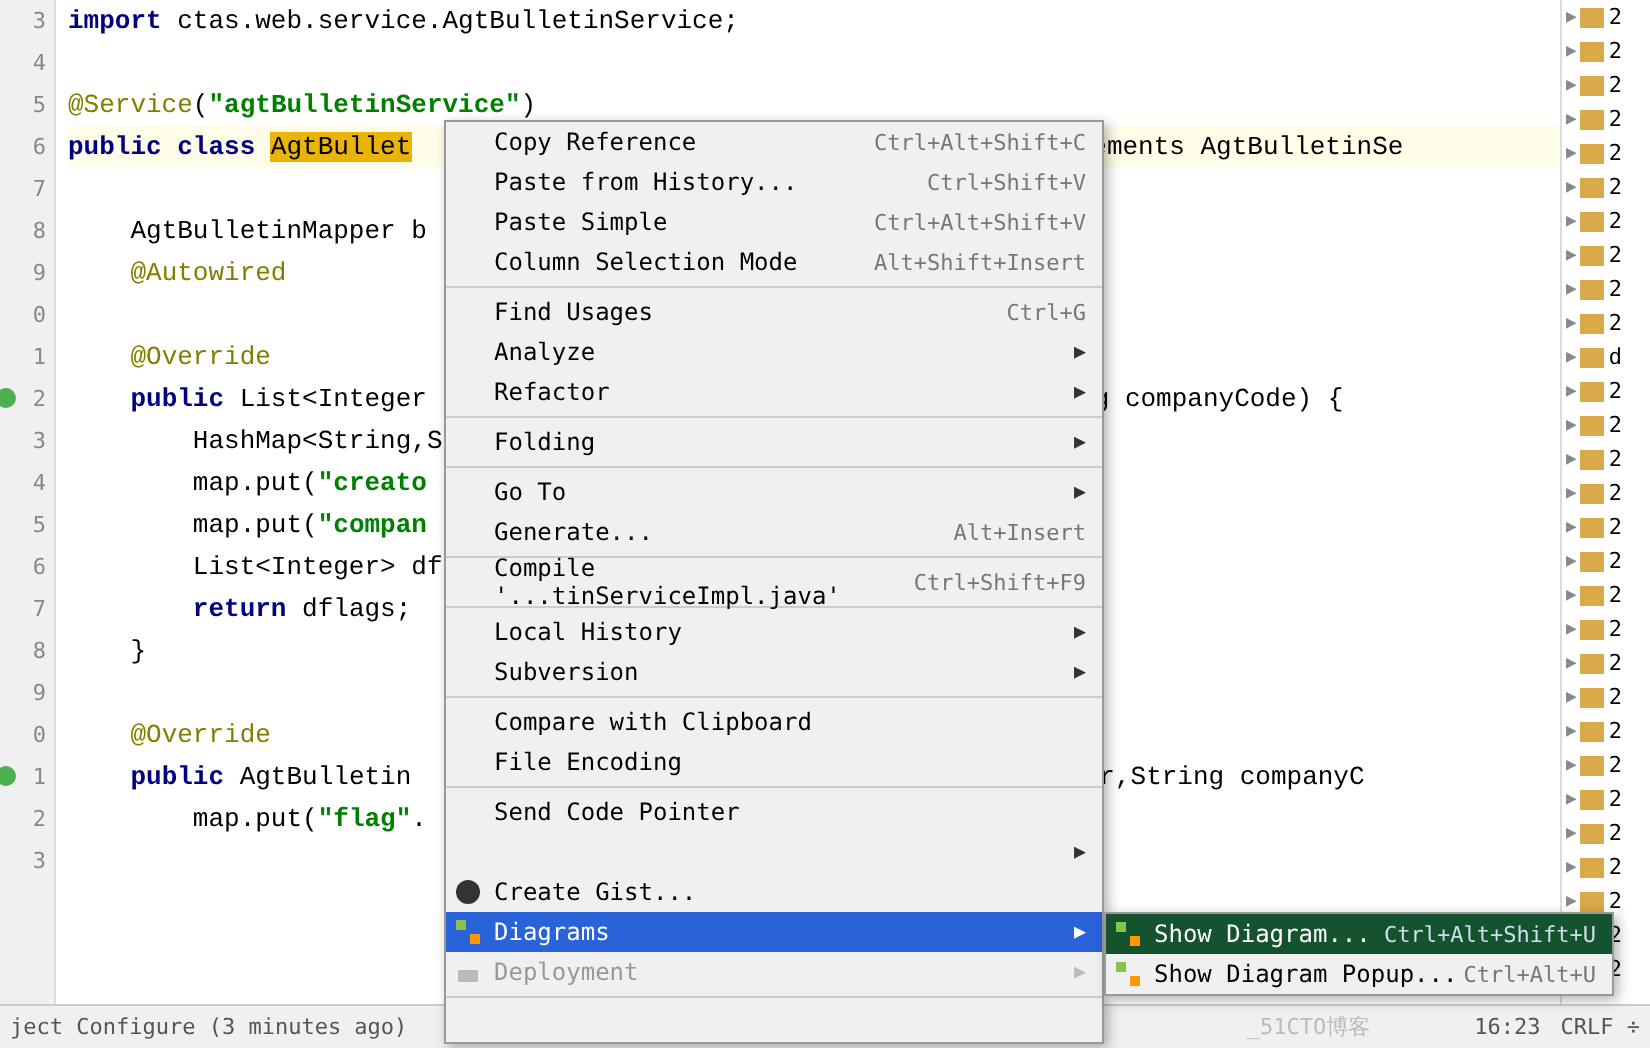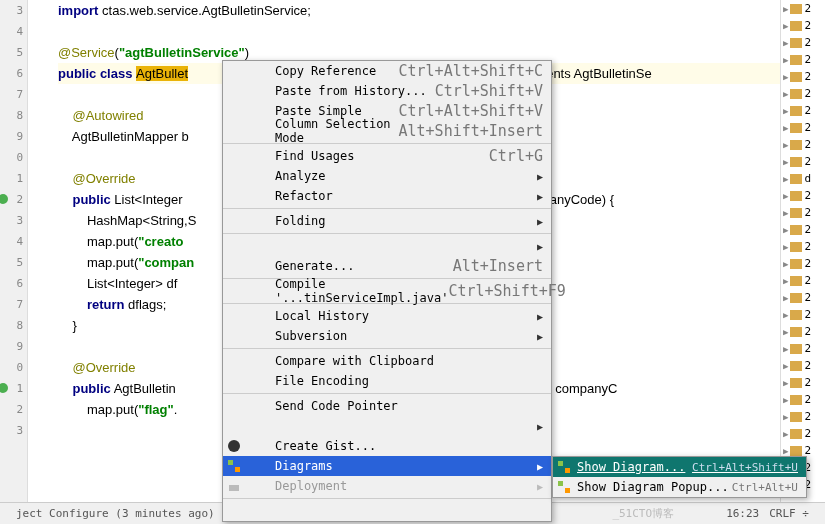--- a/index.html
+++ b/index.html
@@ -1,46 +1,46 @@
 <!DOCTYPE html>
 <html><head>
 <meta charset="utf-8">
 <style>
 * { margin:0; padding:0; box-sizing:border-box; }
 body { font-family:"Microsoft YaHei","SimSun",monospace; font-size:12px; background:#fff; width:825px; height:524px; overflow:hidden; position:relative; }
 .editor { display:flex; height:502px; }
 .gutter { width:28px; background:#f0f0f0; border-right:1px solid #ddd; text-align:right; padding-right:4px; color:#888; font-family:monospace; font-size:11px; }
 .gutter .ln { height:21px; line-height:21px; position:relative; }
 .gutter .mark { position:absolute; left:-2px; width:10px; height:10px; border-radius:50%; background:#4caf50; top:5px; }
-.code { flex:1; font-family:Liberation Sans, sans-serif; font-size:13px; line-height:21px; padding-left:6px; position:relative;margin-left:24px; }
+.code { flex:1; font-family:Liberation Mono, monospace; font-size:13px; line-height:21px; padding-left:6px; position:relative; }
 .code .cl { height:21px; white-space:pre; }
 .hl-line { background:#fffce8; }
 .kw { color:#000080; font-weight:bold; }
 .str { color:#008000; font-weight:bold; }
 .ann { color:#808000; }
 .sel { background:#eab308; }
 .sidebar { width:45px; background:#fff; border-left:1px solid #ddd; }
 .sidebar .itm { display:flex; align-items:center; height:17px; padding-left:2px; font-size:11px; }
 .sidebar .arr { color:#888; margin-right:2px; font-size:9px; }
 .sidebar .fld { width:12px; height:10px; background:#d9a94a; margin-right:2px; }
-.status { height:22px; background:#f0f0f0; border-top:1px solid #ccc; display:flex; align-items:center; padding:0 16px; font-size:11px; color:#555; }
+.status { height:22px; background:#f0f0f0; border-top:1px solid #ccc; display:flex; align-items:center; padding:0 5px; font-size:11px; color:#555; }
 .status .spacer { flex:1; }
 .ctx { position:absolute; left:222px; top:60px; width:330px; background:#f0f0f0; border:1px solid #999; box-shadow:2px 2px 6px rgba(0,0,0,.3); font-size:12px; z-index:10; }
 .ctx .row { display:flex; align-items:center; height:20px; padding:0 8px 0 24px; position:relative; }
 .ctx .row.hi { background:#2962d9; color:#fff; }
 .ctx .sep { height:1px; background:#ccc; margin:2px 0; }
-.ctx .lbl { flex:1;margin-left:28px; }
-.ctx .sc { color:#777; font-size:15px; }
+.ctx .lbl { flex:1; }
+.ctx .sc { color:#777; font-size:11px; }
 .ctx .sub { margin-left:auto; color:#333; font-size:10px; }
 .ctx .row.hi .sub { color:#fff; }
 .ctx .ic { position:absolute; left:4px; width:14px; height:14px; top:3px; }
 .ctx .dis { color:#999; }
 .submenu { position:absolute; left:552px; top:456px; width:255px; background:#f0f0f0; border:1px solid #999; box-shadow:2px 2px 6px rgba(0,0,0,.3); font-size:12px; z-index:11; }
 .submenu .row { display:flex; align-items:center; height:20px; padding:0 8px 0 24px; position:relative; }
-.submenu .row.hi { background:#0f766e; color:#fff;text-decoration:underline; }
+.submenu .row.hi { background:#14532d; color:#fff; }
 .submenu .lbl { flex:1; }
 .submenu .sc { color:#777; font-size:11px; }
 .submenu .row.hi .sc { color:#cde; }
 .submenu .ic { position:absolute; left:4px; width:14px; height:14px; top:3px; }
 svg.diagram-ic rect { fill:#8bc34a; }
 svg.diagram-ic .b { fill:#ff9800; }
 </style>
 </head>
 <body>
 
@@ -67,22 +67,22 @@
       <div class="ln">1<span class="mark"></span></div>
       <div class="ln">2</div>
       <div class="ln">3</div>
     </div>
   <div class="code">
     <div class="cl"><span class="kw">import</span><span> ctas.web.service.AgtBulletinService;</span></div>
     <div class="cl"></div>
     <div class="cl"><span class="ann">@Service</span><span>(</span><span class="str">"agtBulletinService"</span><span>)</span></div>
     <div class="cl hl-line"><span class="kw">public class </span><span class="sel">AgtBullet</span><span style="margin-left:340px"></span><span>ements AgtBulletinSe</span></div>
     <div class="cl"></div>
+    <div class="cl">    <span>AgtBulletinMapper b</span></div>
     <div class="cl">    <span class="ann">@Autowired</span></div>
-    <div class="cl">    <span>AgtBulletinMapper b</span></div>
     <div class="cl"></div>
     <div class="cl">    <span class="ann">@Override</span></div>
     <div class="cl">    <span class="kw">public</span><span> List&lt;Integer</span><span style="margin-left:310px"></span><span>ring companyCode) {</span></div>
     <div class="cl">        <span>HashMap&lt;String,S</span></div>
     <div class="cl">        <span>map.put(</span><span class="str">"creato</span></div>
     <div class="cl">        <span>map.put(</span><span class="str">"compan</span></div>
     <div class="cl">        <span>List&lt;Integer&gt; df</span></div>
     <div class="cl">        <span class="kw">return</span><span> dflags;</span></div>
     <div class="cl">    <span>}</span></div>
     <div class="cl"></div>
@@ -277,20 +277,21 @@
       <span class="lbl">Refactor</span>
       <span class="sub">▶</span>
     </div>
   <div class="sep"></div>
   <div class="row">
       <span class="lbl">Folding</span>
       <span class="sub">▶</span>
     </div>
   <div class="sep"></div>
   <div class="row">
+      <span class="lbl">Go To</span>
       <span class="sub">▶</span>
     </div>
   <div class="row">
       <span class="lbl">Generate...</span>
       <span class="sc">Alt+Insert</span>
     </div>
   <div class="sep"></div>
   <div class="row">
       <span class="lbl">Compile '...tinServiceImpl.java'</span>
       <span class="sc">Ctrl+Shift+F9</span>

